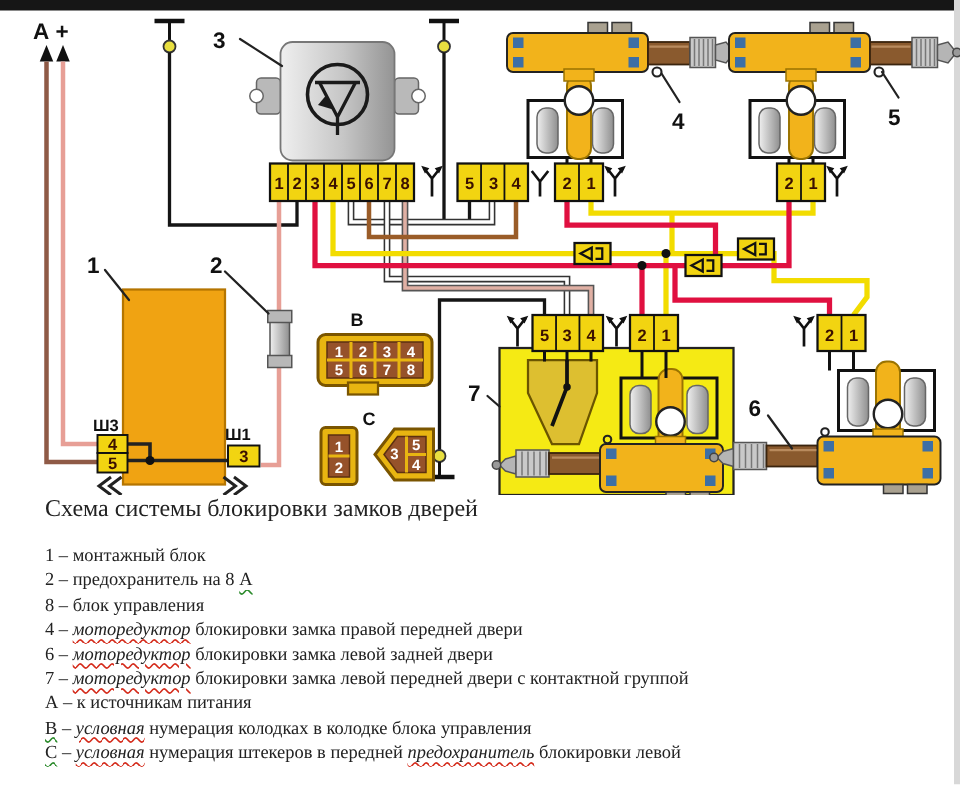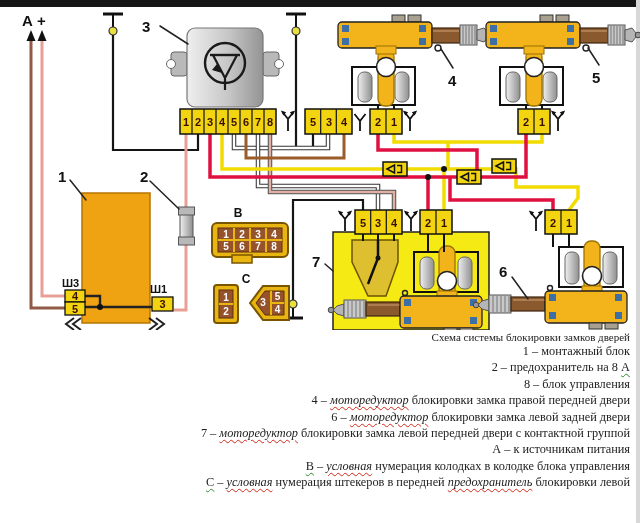--- a/index.html
+++ b/index.html
@@ -8,22 +8,22 @@
   #topbar{position:absolute;left:0;top:0;width:636px;height:7px;background:#161616;}
   #rightstrip{position:absolute;right:0;top:0;width:4px;height:523px;background:#d8d8d8;}
   svg{position:absolute;left:0;top:0;}
   svg text{user-select:none;}
   .num{font:bold 11px "Liberation Sans",sans-serif;fill:#3a1000;text-anchor:middle;}
   .numw{font:bold 10px "Liberation Sans",sans-serif;fill:#ffffff;text-anchor:middle;}
   .lbl{font:bold 15px "Liberation Sans",sans-serif;fill:#111;}
   .slbl{font:bold 11px "Liberation Sans",sans-serif;fill:#111;}
   .blbl{font:bold 12px "Liberation Sans",sans-serif;fill:#111;text-anchor:middle;}
   .legend{position:absolute;left:30px;top:331px;width:600px;color:#222;}
-  .ltitle{font-size:11px;text-align:right;}
-  .lrow{font-size:12.3px;line-height:16.4px;white-space:nowrap;text-align:right;}
+  .ltitle{font-size:16px;margin-bottom:13px;}
+  .lrow{font-size:12.3px;line-height:16.4px;white-space:nowrap;}
   .sq-red{text-decoration-line:underline;text-decoration-style:wavy;
           text-decoration-color:#d42a1a;text-decoration-thickness:1px;text-underline-offset:2px;font-style:italic;}
   .sq-green{text-decoration-line:underline;text-decoration-style:wavy;
           text-decoration-color:#2a8a2a;text-decoration-thickness:1px;text-underline-offset:2px;}
 </style>
 </head>
 <body>
 
 <div id="topbar"></div>
 <div id="rightstrip"></div>

